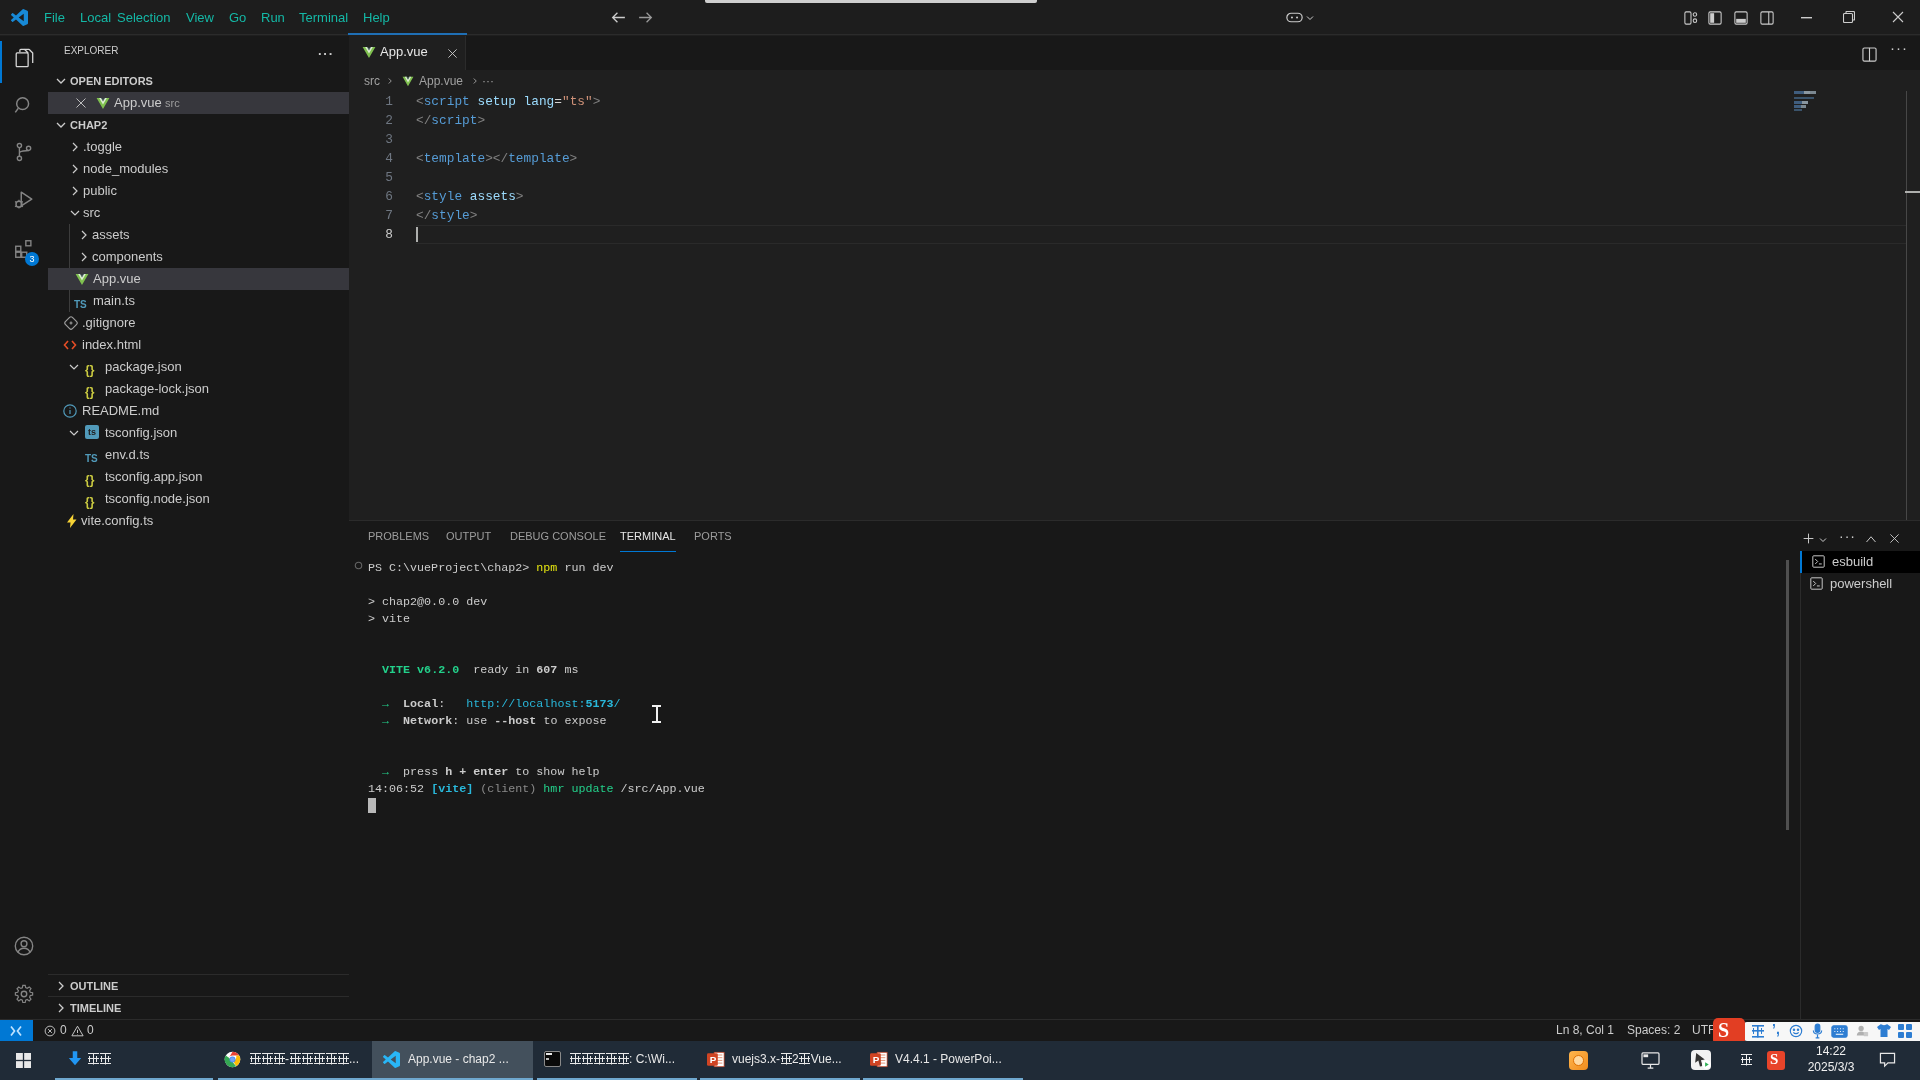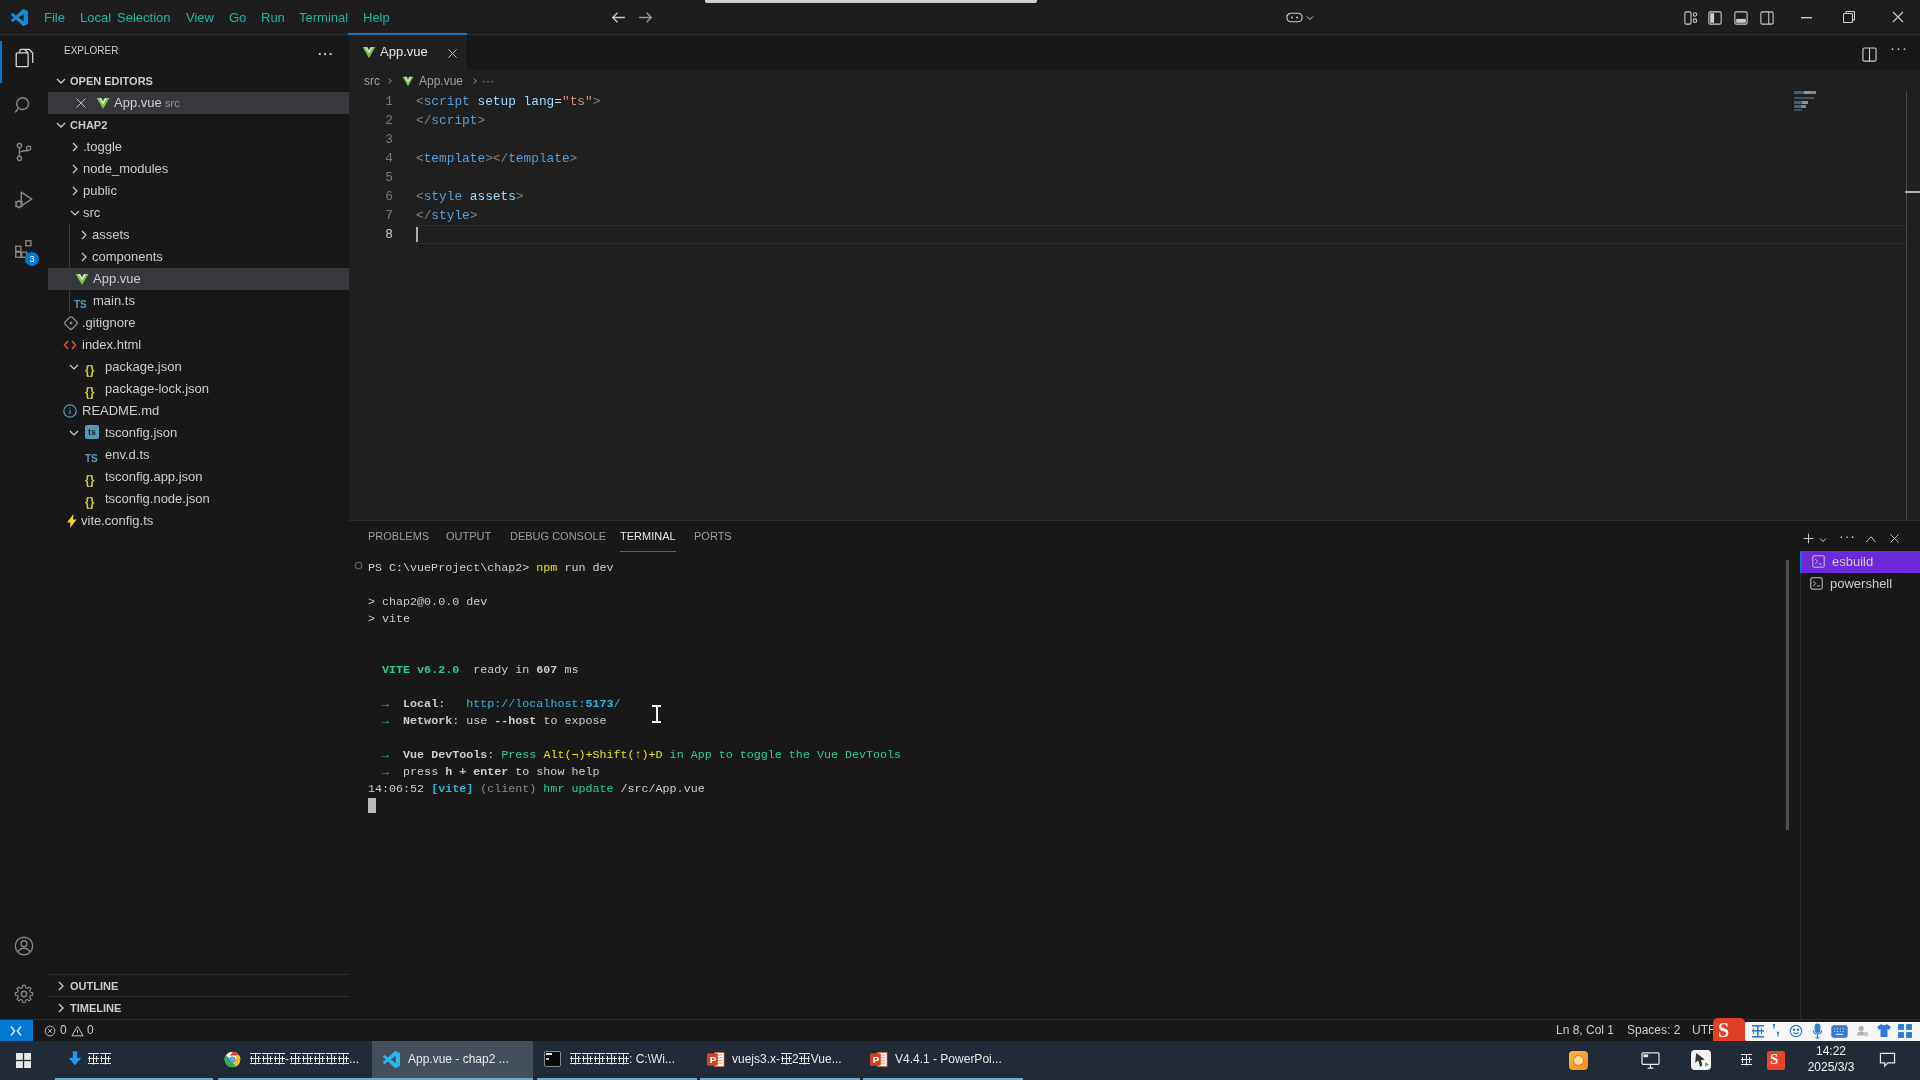--- a/index.html
+++ b/index.html
@@ -410,31 +410,30 @@
   <div id="terminal">
     <svg class="abs" style="left:5px;top:5px" width="9" height="9" viewBox="0 0 10 10" fill="none" stroke="#666" stroke-width="1.2">
           <circle cx="5" cy="5" r="3.6"></circle>
         </svg>
     <div class="tl" style="top:4px">PS C:\vueProject\chap2&gt; <span class="tyellow">npm</span> run dev</div>
     <div class="tl" style="top:38px">&gt; chap2@0.0.0 dev</div>
     <div class="tl" style="top:55px">&gt; vite</div>
     <div class="tl" style="top:106px">  <b class="tgreen">VITE v6.2.0</b>  ready in <b>607</b> ms</div>
     <div class="tl" style="top:140px">  <b class="tgreen">→</b>  <b>Local</b>:   <span class="tcyan">http://localhost:<b>5173</b>/</span></div>
     <div class="tl" style="top:157px">  <b class="tgreen">→</b>  <b>Network</b>: use <b>--host</b> to expose</div>
-    <div class="tl" style="top:191px">  <b class="tgreen">→</b>  <b>Vue DevTools</b>: <span class="tgreen">Press <span class="tyellow">Alt(¬)+Shift(↑)+D</span> in App to toggle the Vue DevTools</span></div>
     <div class="tl" style="top:208px">  <b class="tgreen">→</b>  press <b>h + enter</b> to show help</div>
     <div class="tl" style="top:225px"><span>14:06:52 </span><b class="tcyan">[vite]</b> <span class="tgrey">(client)</span> <span class="tgreen">hmr update</span> /src/App.vue</div>
     <div class="abs" style="left:19px;top:242px;width:8px;height:15px;background:#b9b9b9"></div>
   </div>
 
   <div class="abs" style="left:1437px;top:39px;width:3px;height:270px;background:#4f4f4f"></div>
 
   <div class="abs" style="left:1451px;top:30px;width:1px;height:469px;background:#2b2b2b"></div>
   <div id="termside">
-    <div class="abs" style="left:0;top:0;width:120px;height:22px;background:#6d28d9;border-left:2px solid #0078d4">
+    <div class="abs" style="left:0;top:0;width:120px;height:22px;background:#000000;border-left:2px solid #0078d4">
       <svg class="abs" style="left:10px;top:4px" width="13" height="13" viewBox="0 0 16 16" fill="none" stroke="#cccccc" stroke-width="1.2">
             <rect x="1" y="1" width="14" height="14" rx="1"></rect>
             <path d="M4 5l3 3-3 3M8.5 11H12"></path>
           </svg>
       <span class="abs" style="left:30px;top:3px;color:#ccc;font-size:13px">esbuild</span>
     </div>
     <div class="abs" style="left:0;top:22px;width:124px;height:22px">
       <svg class="abs" style="left:10px;top:4px" width="13" height="13" viewBox="0 0 16 16" fill="none" stroke="#cccccc" stroke-width="1.2">
             <rect x="1" y="1" width="14" height="14" rx="1"></rect>
             <path d="M4 5l3 3-3 3M8.5 11H12"></path>

